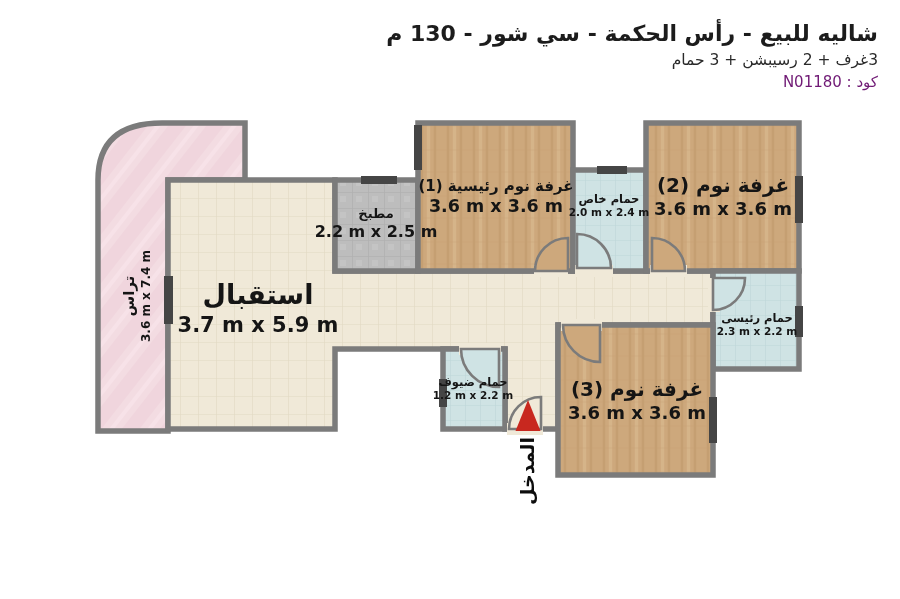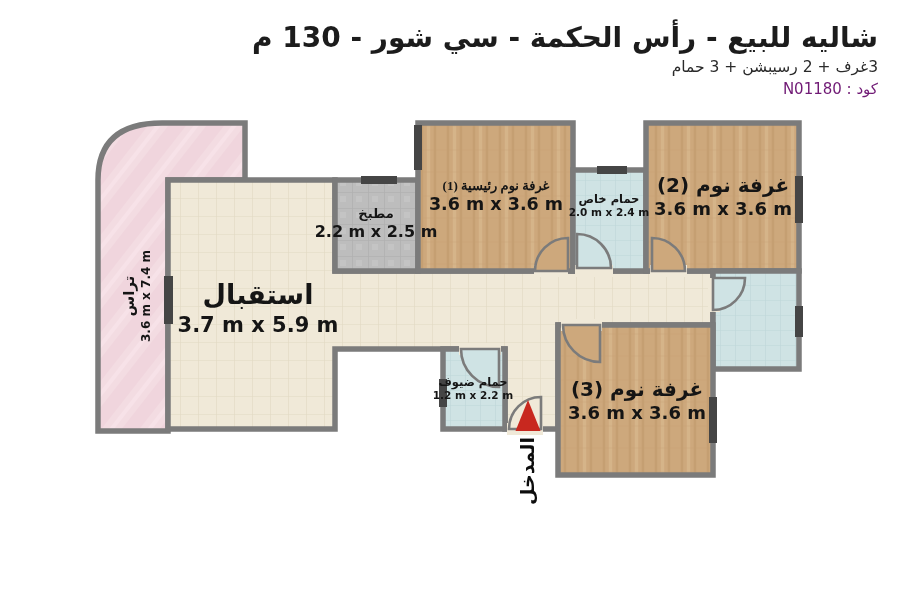--- a/index.html
+++ b/index.html
@@ -2,41 +2,41 @@
 <html lang="ar"><head>
 <meta charset="utf-8">
 <style>
   html,body{margin:0;padding:0;background:#ffffff;}
   .stage{
     position:relative;width:900px;height:599px;overflow:hidden;background:#fff;
     font-family:"DejaVu Sans", sans-serif;
   }
   
   .header{position:absolute;top:20px;right:22px;text-align:right;direction:rtl;color:#1c1c1c;}
-  .header .title{font-size:28px;font-weight:bold;letter-spacing:0;line-height:1.25;}
+  .header .title{font-size:22px;font-weight:bold;letter-spacing:0;line-height:1.25;}
   .header .subtitle{font-size:15.5px;font-weight:400;color:#2a2a2a;margin-top:2px;line-height:1.3;}
   .header .code{font-size:15px;font-weight:400;color:#701a75;margin-top:3px;line-height:1.3;}
   
   svg.plan{position:absolute;left:0;top:0;width:900px;height:599px;}
   .wall{stroke:#7b7b7b;stroke-width:5.5;stroke-linejoin:miter;}
   .arc{stroke:#7b7b7b;stroke-width:2.6;}
   
   .room-label{
     position:absolute;transform:translate(-50%,-50%);
     text-align:center;color:#151515;font-weight:bold;white-space:nowrap;line-height:1.25;
   }
   .room-label .rl-name{direction:rtl;}
   .room-label.rot{transform:translate(-50%,-50%) rotate(-90deg);}
   .lbl-reception .rl-name{font-size:27px;text-align:center;}
   .lbl-reception .rl-dims{font-size:21px;}
   .lbl-terrace .rl-name{font-size:15px;}
   .lbl-terrace .rl-dims{font-size:12px;}
   .lbl-kitchen .rl-name{font-size:13px;}
   .lbl-kitchen .rl-dims{font-size:16px;}
-  .lbl-bed1 .rl-name{font-size:13px;font-family:Liberation Serif, serif;}
+  .lbl-bed1 .rl-name{font-size:15px;}
   .lbl-bed1 .rl-dims{font-size:17.5px;}
   .lbl-bed2 .rl-name,.lbl-bed3 .rl-name{font-size:20px;}
   .lbl-bed2 .rl-dims,.lbl-bed3 .rl-dims{font-size:18px;}
   .lbl-bathsm .rl-name{font-size:11.5px;}
   .lbl-bathsm .rl-dims{font-size:10.5px;}
   .lbl-entrance{font-size:19px;font-weight:bold;color:#0d0d0d;direction:rtl;}
 </style>
 </head>
 <body>
 
@@ -143,20 +143,24 @@
   <div class="room-label lbl-bathsm" style="left:609px;top:206px;">
     <div class="rl-name">حمام خاص</div>
     <div class="rl-dims">2.0 m x 2.4 m</div>
   </div>
 
   <div class="room-label lbl-bed2" style="left:723px;top:197px;">
     <div class="rl-name">غرفة نوم (2)</div>
     <div class="rl-dims">3.6 m x 3.6 m</div>
   </div>
 
+  <div class="room-label lbl-bathsm" style="left:757px;top:325px;">
+    <div class="rl-name">حمام رئيسى</div>
+    <div class="rl-dims">2.3 m x 2.2 m</div>
+  </div>
 
   <div class="room-label lbl-bed3" style="left:637px;top:401px;">
     <div class="rl-name">غرفة نوم (3)</div>
     <div class="rl-dims">3.6 m x 3.6 m</div>
   </div>
 
   <div class="room-label lbl-bathsm" style="left:473px;top:389px;">
     <div class="rl-name">حمام ضيوف</div>
     <div class="rl-dims">1.2 m x 2.2 m</div>
   </div>

